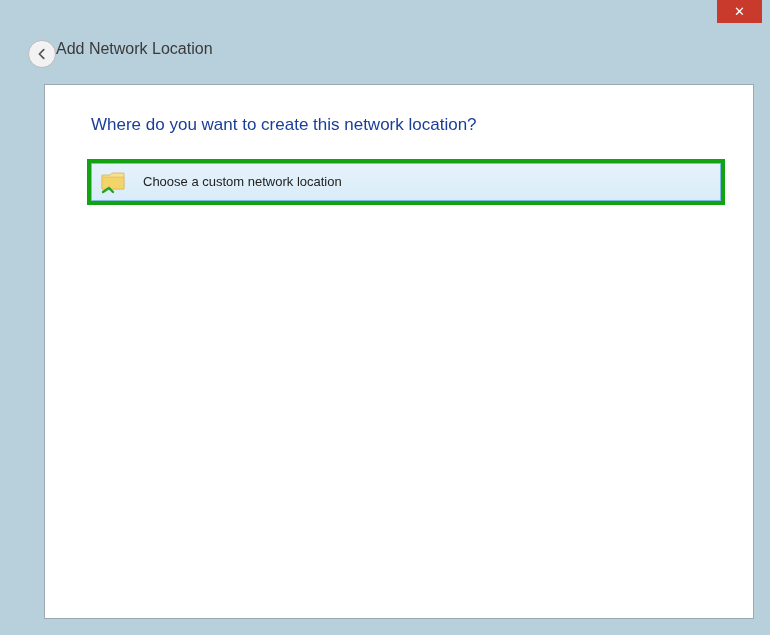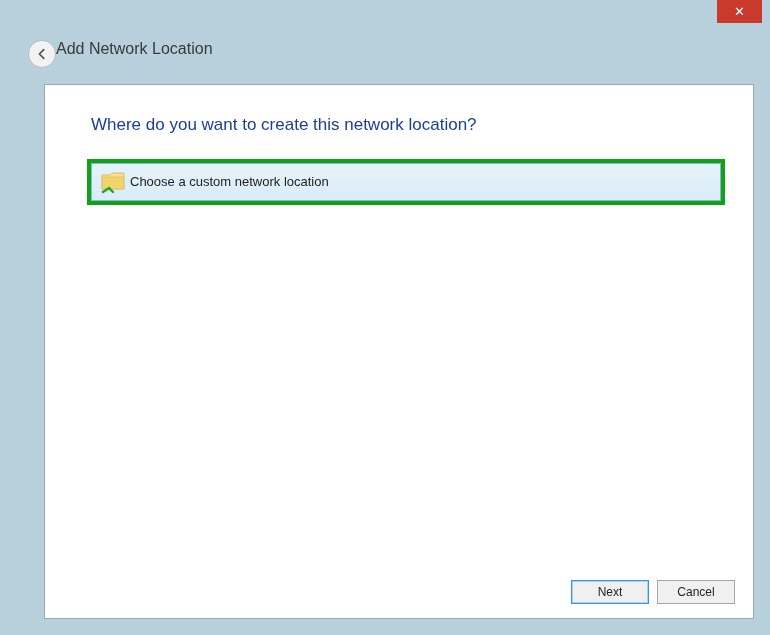--- a/index.html
+++ b/index.html
@@ -85,21 +85,21 @@
       right: 28px;
       border: 4px solid #12a212;
       padding: 0;
     }
     .option-item {
       background: linear-gradient(#e6f2fb, #d9ecf9);
       border: 1px solid #7fb8e0;
       display: flex;
       align-items: center;
       padding: 5px 8px;
-      gap: 2px;
+      gap: 15px;
       cursor: pointer;
     }
     .option-icon {
       width: 28px;
       height: 26px;
       flex-shrink: 0;
       display: flex;
       align-items: center;
       justify-content: center;
     }
@@ -167,19 +167,15 @@
             <path d="M2 8 L24 8 L24 20 L2 20 Z" fill="#f3d46b" stroke="#c9a639" stroke-width="0.4"></path>
             <path d="M3 23 L9 19 L13 23" stroke="#25a225" stroke-width="2.4" fill="none" stroke-linecap="round"></path>
           </svg>
         </div>
         <div class="option-text">
           <div class="option-title">Choose a custom network location</div>
         </div>
       </div>
     </div>
 
-    <div class="button-bar">
-      <button class="btn btn-primary">Next</button>
-      <button class="btn">Cancel</button>
-    </div>
   </div>
 
 </div>
 
 </body></html>

